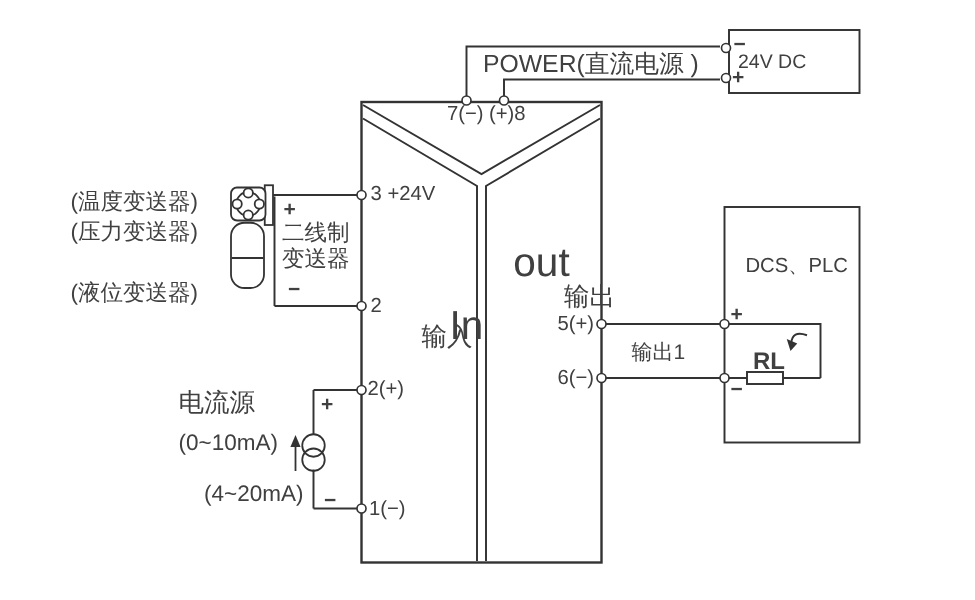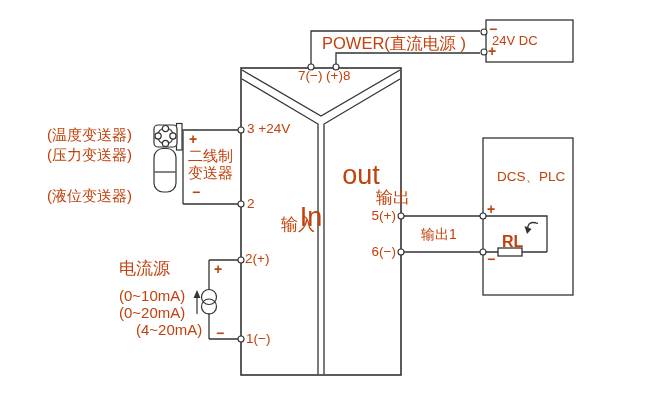--- a/index.html
+++ b/index.html
@@ -1,17 +1,17 @@
 <!DOCTYPE html>
 <html><head>
 <meta charset="utf-8">
 <style>
   html,body{margin:0;padding:0;background:#fff;}
   .canvas{position:relative;width:650px;height:400px;background:#fff;overflow:hidden;
-          font-family:"Liberation Sans","DejaVu Sans",sans-serif;color:#c2410c;}
+          font-family:"Liberation Sans","DejaVu Sans",sans-serif;color:#404040;}
   svg.layer{position:absolute;left:0;top:0;}
   .t{position:absolute;white-space:nowrap;line-height:1.15;}
   .sym{position:absolute;font-weight:bold;font-size:14px;line-height:1;white-space:nowrap;}
   .ctr{text-align:center;}
   .rt{text-align:right;}
   .small{font-size:13.5px;}
   .big{font-size:27px;padding-left:12px;}
   .sub{font-size:17px;}
   .cjk{font-size:15px;}
 </style>
@@ -100,21 +100,20 @@
   <div class="t cjk" style="left:47px;top:126px;">(温度变送器)</div>
   <div class="t cjk" style="left:47px;top:146px;">(压力变送器)</div>
   <div class="t cjk" style="left:47px;top:187px;">(液位变送器)</div>
   <div class="sym" style="left:189px;top:132px;">+</div>
   <div class="t cjk" style="left:188px;top:147px;">二线制</div>
   <div class="t cjk" style="left:188px;top:164px;">变送器</div>
   <div class="sym" style="left:192px;top:185px;">−</div>
 
   <div class="t" style="left:119px;top:259px;font-size:17px;">电流源</div>
   <div class="t cjk" style="left:119px;top:287px;">(0~10mA)</div>
-  <div class="t cjk" style="left:119px;top:304px;">(0~20mA)</div>
   <div class="t cjk" style="left:136px;top:321px;">(4~20mA)</div>
   <div class="sym" style="left:214px;top:262px;">+</div>
   <div class="sym" style="left:216px;top:326px;">−</div>
 
   <div class="t" style="left:421px;top:226px;font-size:14px;">输出1</div>
   <div class="t" style="left:497px;top:169px;font-size:13.5px;">DCS、PLC</div>
   <div class="sym" style="left:487px;top:202px;">+</div>
   <div class="sym" style="left:487px;top:252px;">−</div>
   <div class="t" style="left:502px;top:233px;font-size:16px;font-weight:600;">RL</div>
 

